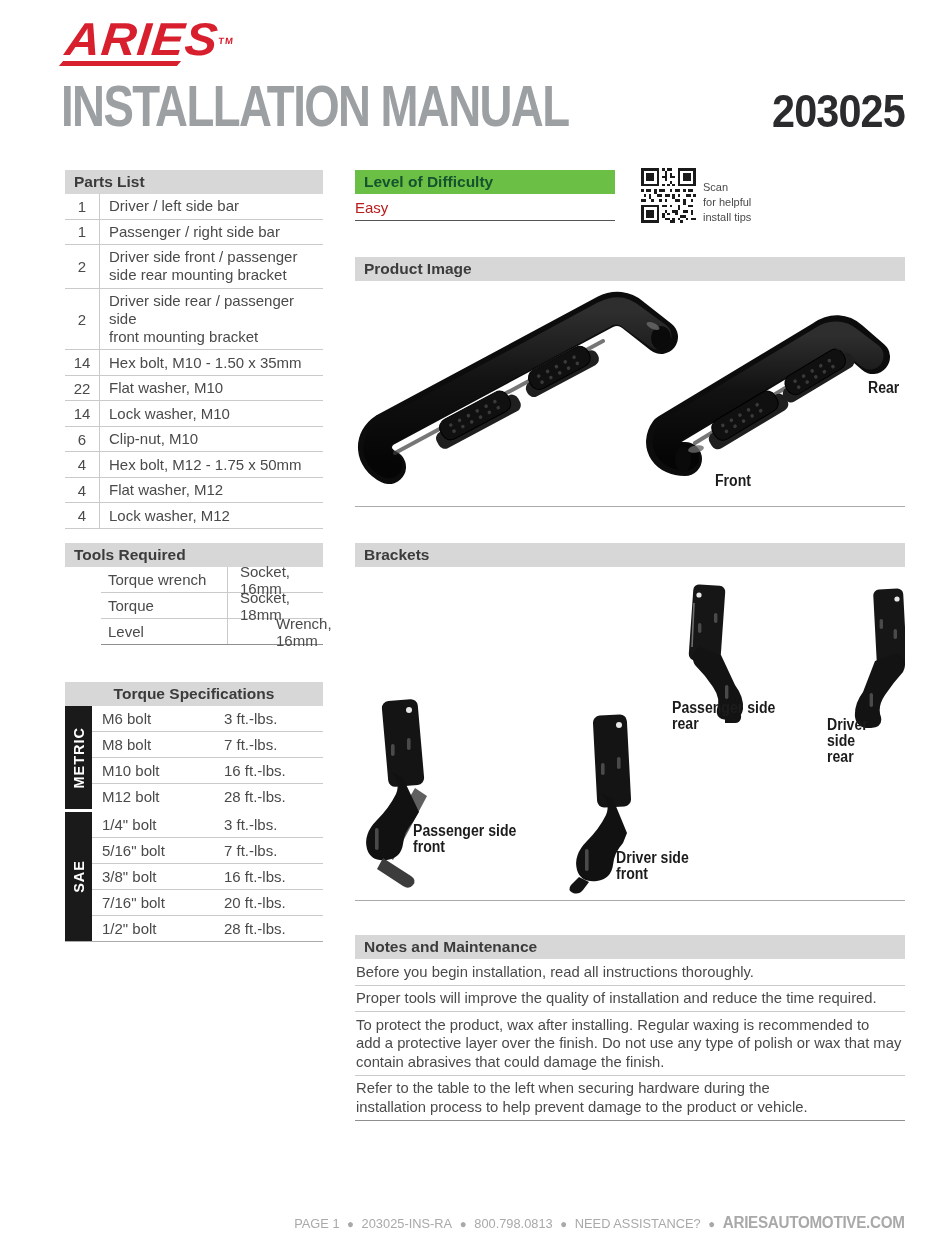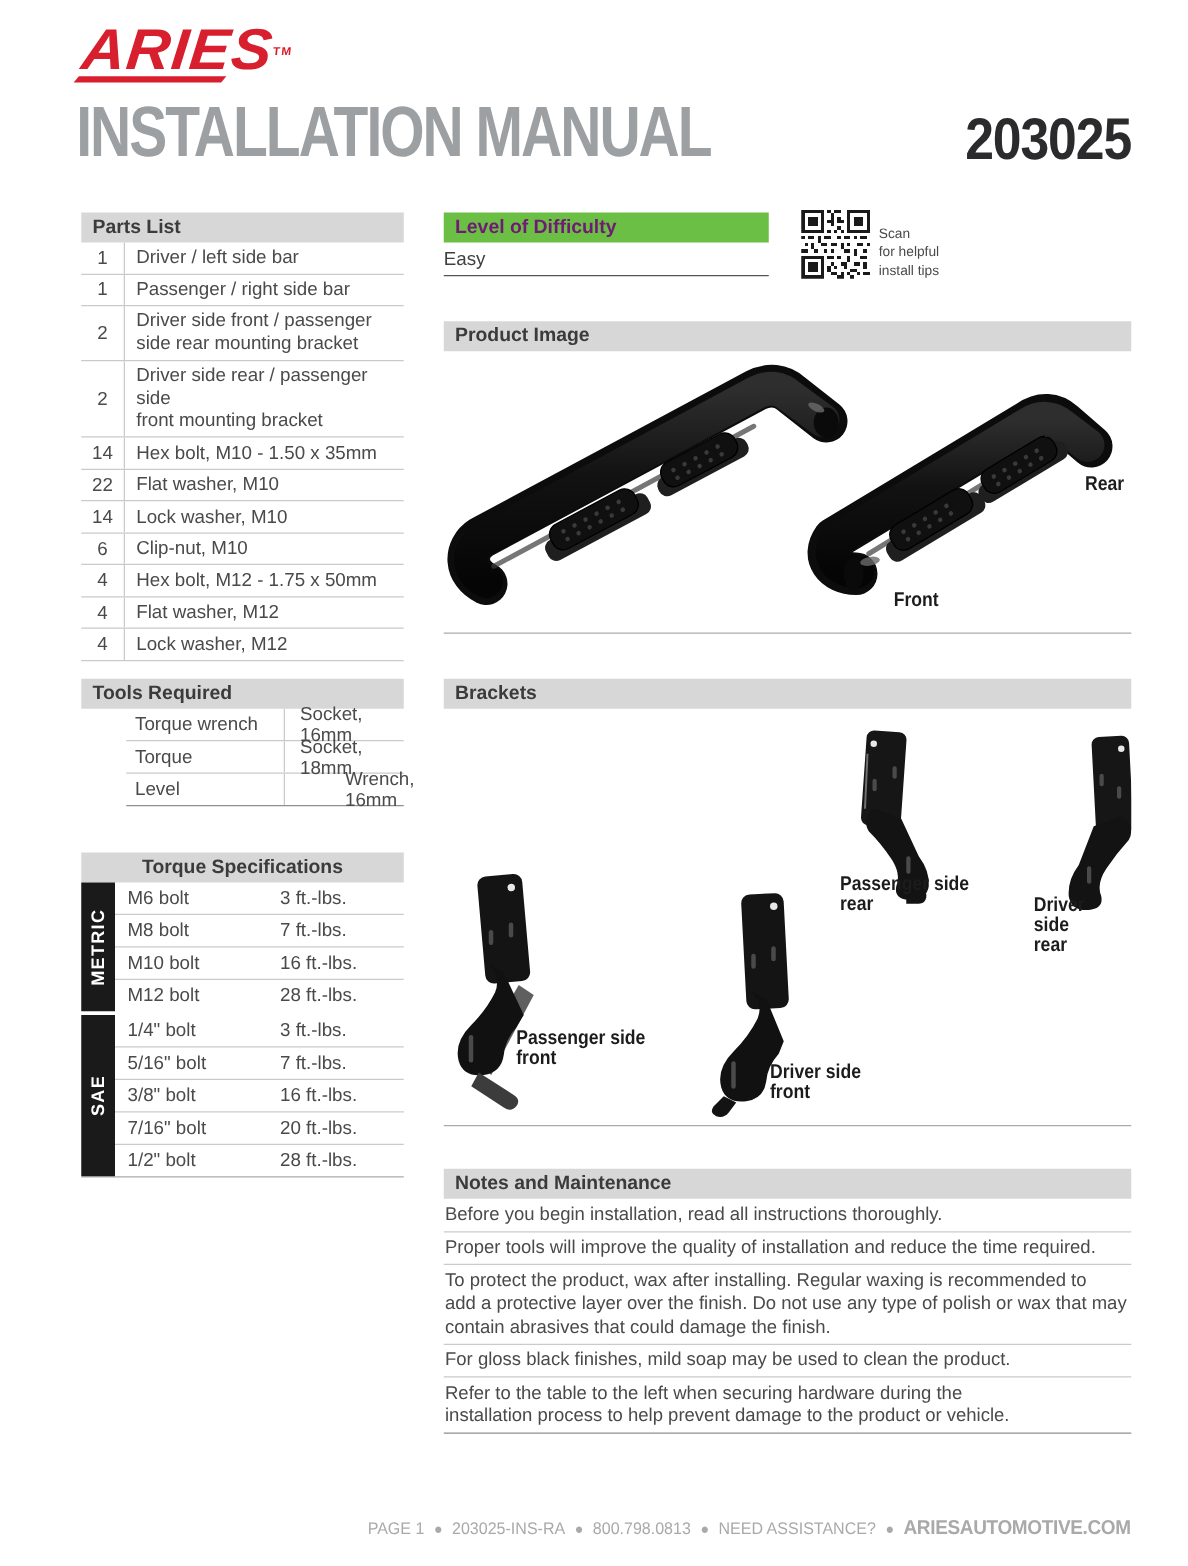--- a/index.html
+++ b/index.html
@@ -14,21 +14,21 @@
   .logo-tm{font-size:9px;color:#d81f2e;vertical-align:top;position:relative;top:2px;font-style:normal;font-weight:700;}
   .logo-swoosh{position:absolute;left:-2px;top:47px;width:118px;height:5px;background:#d81f2e;transform:skewX(-40deg);}
   .doc-title{left:61px;top:78px;font-size:57px;font-weight:700;color:#9da0a3;
              letter-spacing:-2px;transform:scaleX(0.80);transform-origin:left top;white-space:nowrap;line-height:56px;}
   .part-number{right:45px;top:88px;font-size:47px;font-weight:700;color:#2b2b2d;
                letter-spacing:-1px;transform:scaleX(0.88);transform-origin:right top;line-height:46px;}
 
   
   .bar{height:24px;background:#d7d7d7;display:flex;align-items:center;
        font-size:15.5px;font-weight:700;color:#3b3b3c;padding-left:9px;box-sizing:border-box;}
-  .bar.green{background:#6cbf45;color:#701a75;}
+  .bar.green{background:#6cbf45;color:#14532d;}
 
   
   .row{display:flex;align-items:center;border-bottom:1px solid #cacaca;font-size:15px;color:#4a4a4a;}
   .pre{white-space:pre-line;}
   .parts{left:65px;top:170px;width:258px;}
   .parts .qty{width:34px;align-self:stretch;display:flex;align-items:center;justify-content:center;
               border-right:1px solid #cacaca;flex:none;}
   .parts .desc{padding:3px 4px 3px 9px;line-height:1.22;}
   .parts .row{min-height:24.5px;}
 
@@ -47,21 +47,21 @@
   .tq-side span{writing-mode:vertical-rl;transform:rotate(180deg);color:#fff;font-weight:700;
                 font-size:14.5px;letter-spacing:1px;}
   .tq-rows{flex:1;}
   .tq-rows .row{height:25px;}
   .tq-rows .row:last-child{border-bottom:none;}
   .tq-name{width:118px;padding-left:10px;flex:none;}
   .tq-val{padding-left:4px;}
 
   
   .difficulty{left:355px;top:170px;width:260px;}
-  .difficulty .val{height:26px;display:flex;align-items:center;font-size:15px;color:#404040;
+  .difficulty .val{height:26px;display:flex;align-items:center;font-size:15px;color:#b91c1c;
                    border-bottom:1.5px solid #555;}
   .qr{left:641px;top:168px;}
   .qr-caption{left:703px;top:180px;font-size:11px;line-height:15px;color:#4a4a4a;}
 
   
   .product-hd{left:355px;top:257px;width:550px;}
   .product-img{left:355px;top:281px;width:550px;height:225px;border-bottom:1px solid #ababab;}
   .img-label{position:absolute;font-size:16px;font-weight:700;color:#1c1c1c;
              transform:scaleX(0.88);transform-origin:left top;line-height:16px;white-space:pre-line;}
   .brackets-hd{left:355px;top:543px;width:550px;}
@@ -386,21 +386,20 @@
     </div>
   </div>
 
   <div class="abs notes">
     <div class="bar">Notes and Maintenance</div>
     <div class="nrow pre">Before you begin installation, read all instructions thoroughly.</div>
     <div class="nrow pre">Proper tools will improve the quality of installation and reduce the time required.</div>
     <div class="nrow pre">To protect the product, wax after installing. Regular waxing is recommended to
 add a protective layer over the finish. Do not use any type of polish or wax that may
 contain abrasives that could damage the finish.</div>
-    <div class="nrow pre">For gloss black finishes, mild soap may be used to clean the product.</div>
     <div class="nrow pre">Refer to the table to the left when securing hardware during the
 installation process to help prevent damage to the product or vehicle.</div>
   </div>
 
   <div class="abs footer">
     <span>PAGE 1</span>
     <span class="dot">●</span>
     <span>203025-INS-RA</span>
     <span class="dot">●</span>
     <span>800.798.0813</span>

